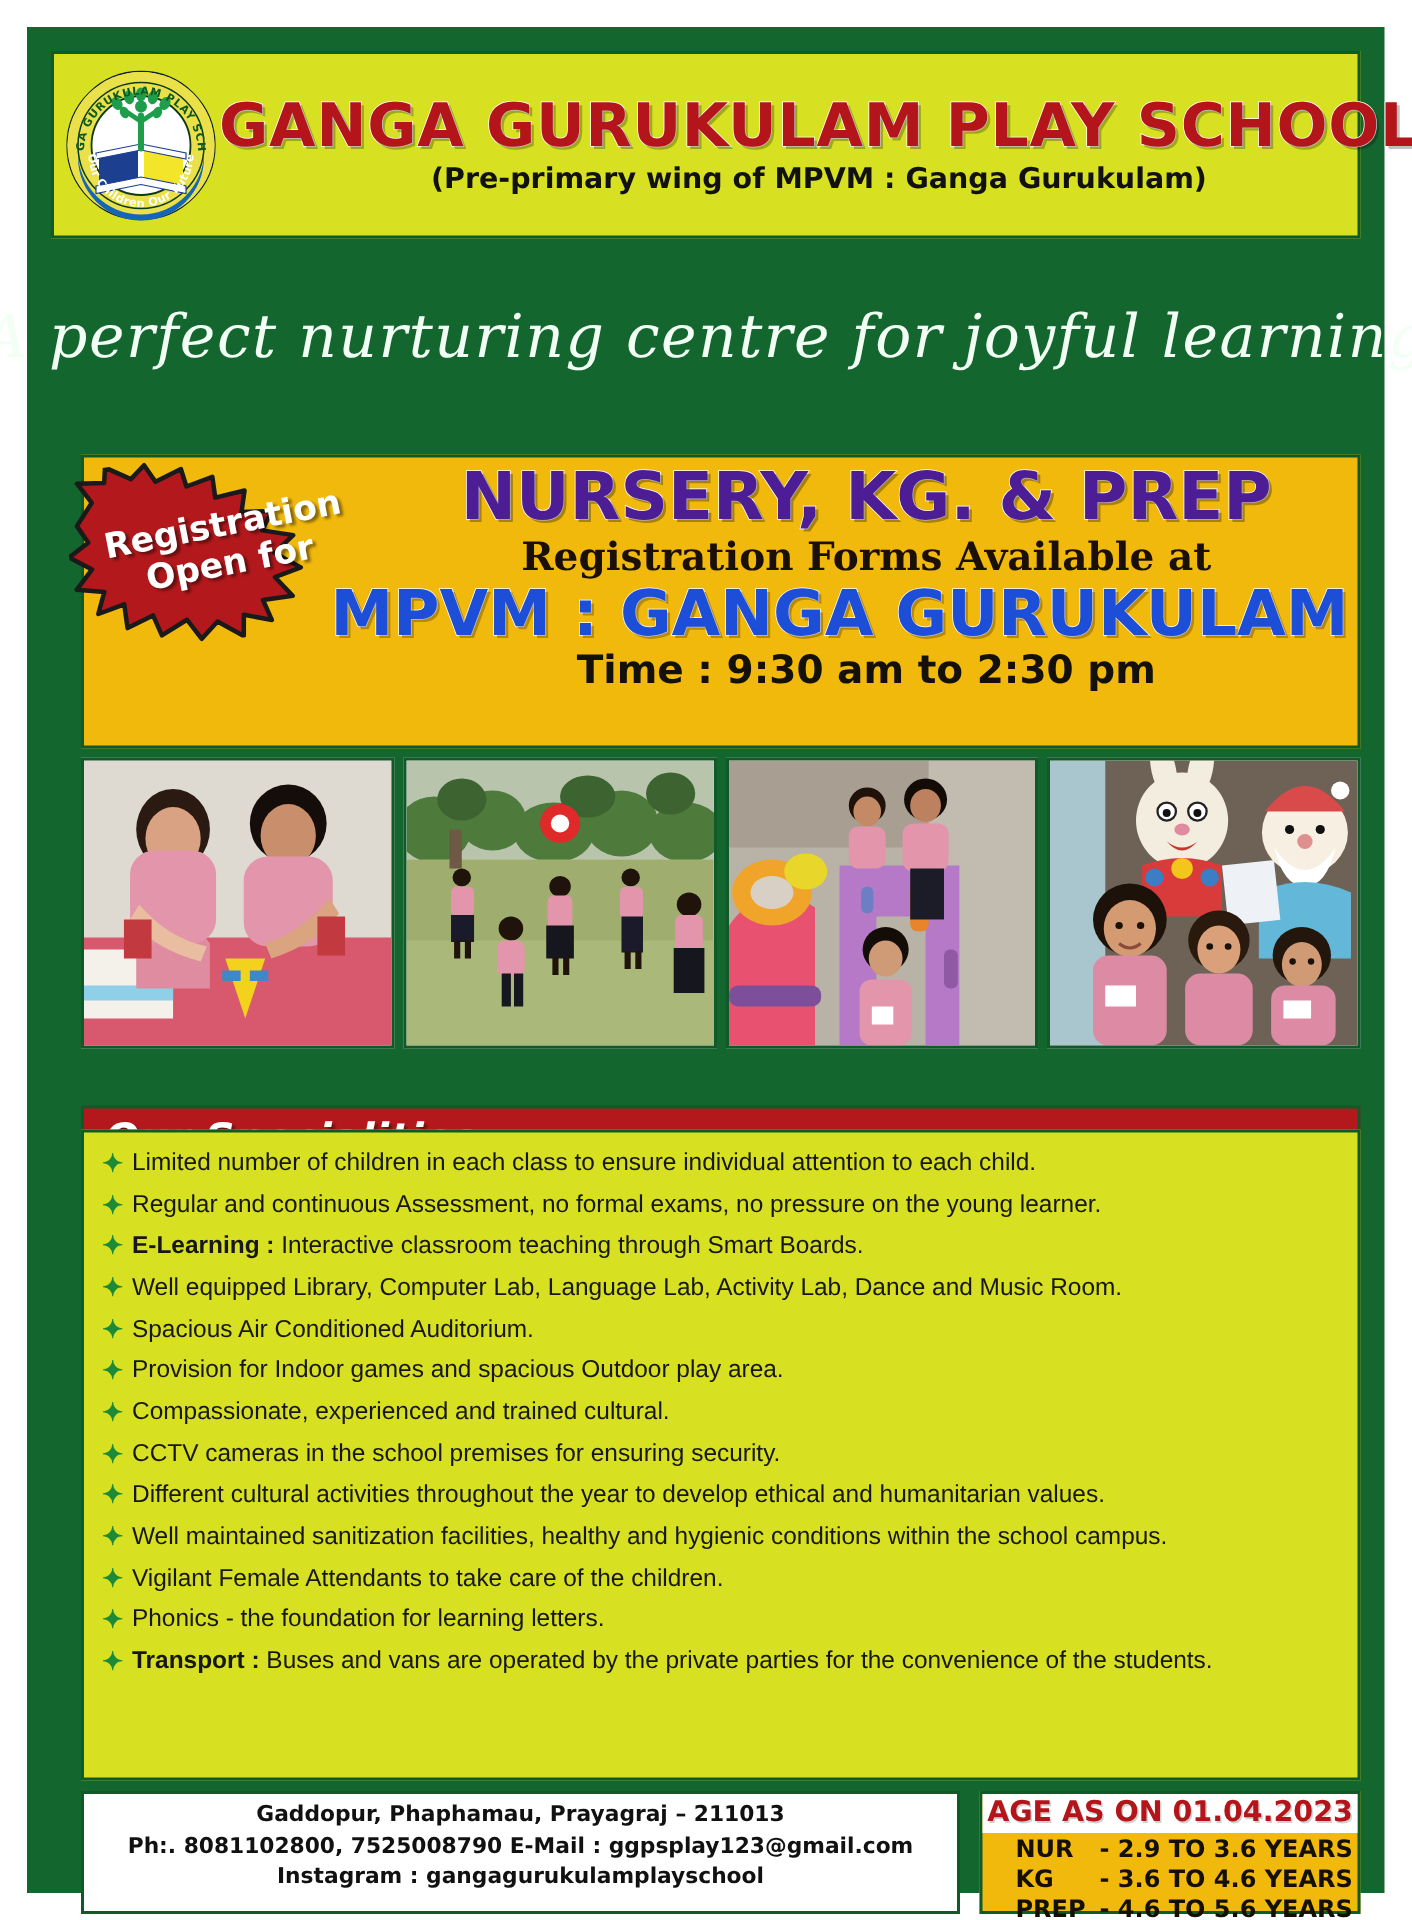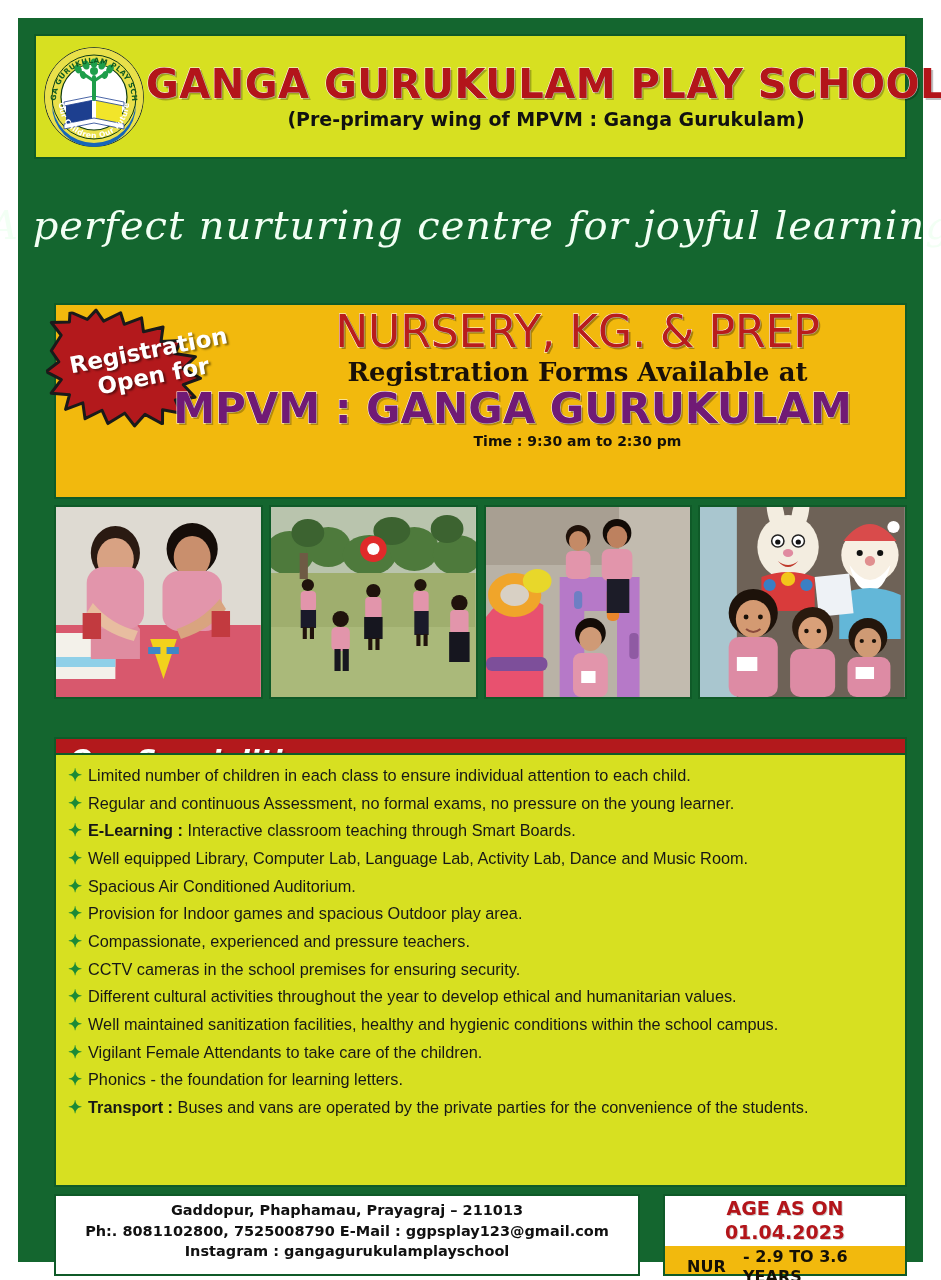--- a/index.html
+++ b/index.html
@@ -80,39 +80,39 @@
     color:#fff;font-family:"DejaVu Sans",sans-serif;font-weight:bold;
     font-size:23px;line-height:1.12;
     text-shadow:2px 2px 2px rgba(0,0,0,.45);
     transform:rotate(-3deg);
   }
   .reg-right{
     position:absolute;left:200px;top:4px;right:6px;
     text-align:center;
   }
   .reg-l1{
-    font-family:"DejaVu Sans",sans-serif;font-weight:normal;font-size:44px;
-    color:#b91c1c;
+    font-family:"DejaVu Sans",sans-serif;font-weight:bold;font-size:44px;
+    color:#4c1d95;
     -webkit-text-stroke:1px #ffffff;paint-order:stroke fill;
     text-shadow:2px 2px 0 rgba(0,0,0,.3);
     line-height:1.05;margin:0;white-space:nowrap;
   }
   .reg-l2{
     font-family:"DejaVu Serif",serif;font-weight:bold;font-size:26px;
     color:#1a1008;margin:4px 0 0 0;line-height:1;
   }
   .reg-l3{
     font-family:"DejaVu Sans",sans-serif;font-weight:bold;font-size:42px;
-    color:#701a75;
+    color:#1d4ed8;
     -webkit-text-stroke:1px #ffffff;paint-order:stroke fill;
     text-shadow:2px 2px 0 rgba(0,0,0,.25);
-    line-height:1.05;margin:2px 0 0 -130px;white-space:nowrap;
+    line-height:1.05;margin:2px 0 0 -130px;white-space:nowrap;text-align:right;
   }
   .reg-l4{
-    font-family:"DejaVu Sans",sans-serif;font-weight:bold;font-size:14px;
+    font-family:"DejaVu Sans",sans-serif;font-weight:bold;font-size:26px;
     color:#14110a;margin:3px 0 0 0;line-height:1;
   }
 
   
   .photos{
     position:absolute;left:36px;top:487px;width:853px;height:194px;
     display:flex;gap:6px;
   }
   .photo{
     flex:1 1 0;position:relative;overflow:hidden;
@@ -145,21 +145,21 @@
   }
   ul.spec li .mk{
     position:absolute;left:2px;top:0px;color:#1c8a36;
     font-size:17px;font-weight:bold;line-height:1.3;
   }
   ul.spec li b{font-weight:bold;}
 
   
   .footer{
     position:absolute;left:36px;top:1176px;width:853px;height:82px;
-    display:flex;gap:18px;
+    display:flex;gap:8px;
   }
   .contact{
     flex:0 0 586px;background:#fff;border:2px solid #0f5a28;
     box-sizing:border-box;text-align:center;
     padding-top:4px;
   }
   .contact div{
     font-family:"DejaVu Sans",sans-serif;font-weight:bold;
     font-size:14.5px;color:#111;line-height:1.42;white-space:nowrap;
   }
@@ -444,21 +444,21 @@
   </div>
 
   <div class="spec-body">
     <ul class="spec" id="spec-list">
         <li><span class="mk">✦</span><span>Limited number of children in each class to ensure individual attention to each child.</span></li>
         <li><span class="mk">✦</span><span>Regular and continuous Assessment, no formal exams, no pressure on the young learner.</span></li>
         <li><span class="mk">✦</span><b>E-Learning :</b> <span>Interactive classroom teaching through Smart Boards.</span></li>
         <li><span class="mk">✦</span><span>Well equipped Library, Computer Lab, Language Lab, Activity Lab, Dance and Music Room.</span></li>
         <li><span class="mk">✦</span><span>Spacious Air Conditioned Auditorium.</span></li>
         <li><span class="mk">✦</span><span>Provision for Indoor games and spacious Outdoor play area.</span></li>
-        <li><span class="mk">✦</span><span>Compassionate, experienced and pressure teachers.</span></li>
+        <li><span class="mk">✦</span><span>Compassionate, experienced and trained cultural.</span></li>
         <li><span class="mk">✦</span><span>CCTV cameras in the school premises for ensuring security.</span></li>
         <li><span class="mk">✦</span><span>Different cultural activities throughout the year to develop ethical and humanitarian values.</span></li>
         <li><span class="mk">✦</span><span>Well maintained sanitization facilities, healthy and hygienic conditions within the school campus.</span></li>
         <li><span class="mk">✦</span><span>Vigilant Female Attendants to take care of the children.</span></li>
         <li><span class="mk">✦</span><span>Phonics - the foundation for learning letters.</span></li>
         <li><span class="mk">✦</span><b>Transport :</b> <span>Buses and vans are operated by the private parties for the convenience of the students.</span></li>
       </ul>
   </div>
 
   <div class="footer">

